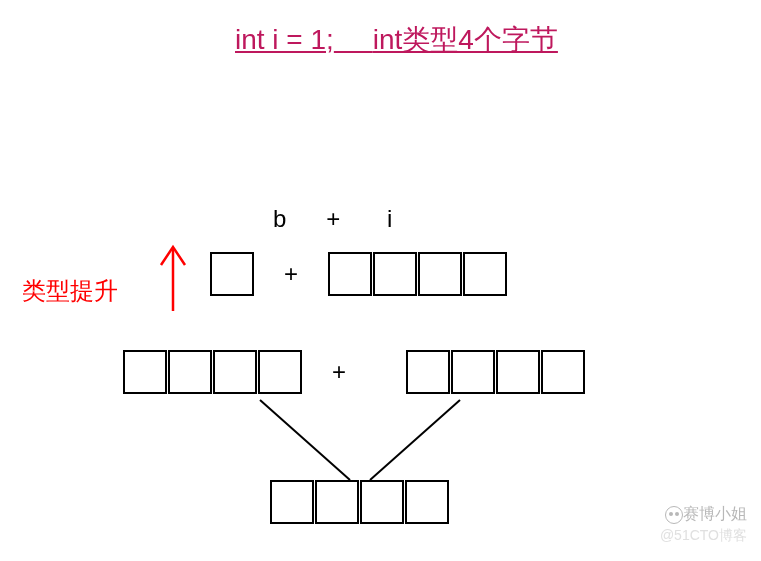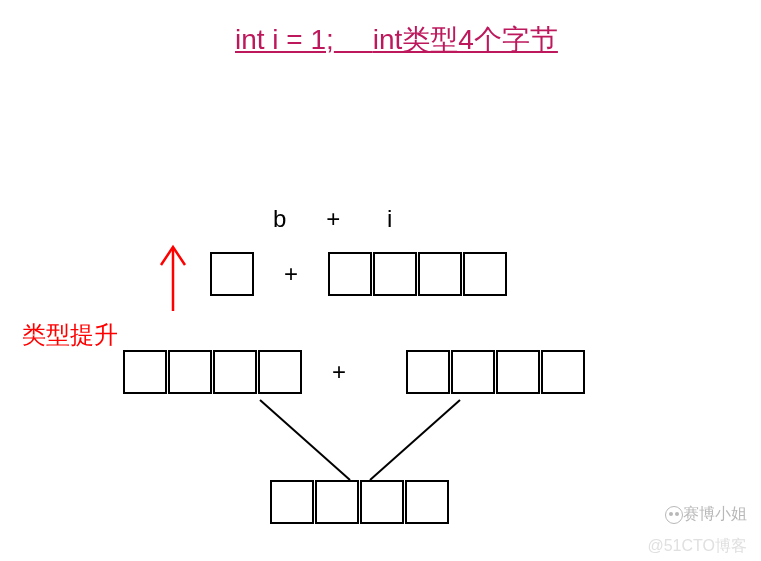--- a/index.html
+++ b/index.html
@@ -30,21 +30,20 @@
     color: #000;
     white-space: pre;
     margin-left: 46px;
   }
   .red-label {
     position: absolute;
     left: 22px;
     top: 275px;
     font-size: 24px;
     color: #ff0000;
-    margin-top: 44px;
   }
   .row1 {
     position: absolute;
     left: 210px;
     top: 252px;
     display: flex;
     align-items: center;
     gap: 0;
   }
   .row2 {
@@ -113,22 +112,22 @@
     position: absolute;
     width: 4px; height: 4px;
     background: #b8b8b8;
     border-radius: 50%;
   }
   .wm-icon::before { left: 3px; top: 5px; }
   .wm-icon::after  { right: 3px; top: 5px; }
   .wm2 {
     position: absolute;
     right: 14px;
-    bottom: 4px;
-    font-size: 16px;
+    bottom: 16px;
+    font-size: 14px;
     color: #e0e0e0;
   }
 </style>
 </head>
 <body>
 
 <div class="code-block">
   <div class="code-line"><span>int i = 1;</span>     <span>int类型4个字节</span></div>
 </div>
 

